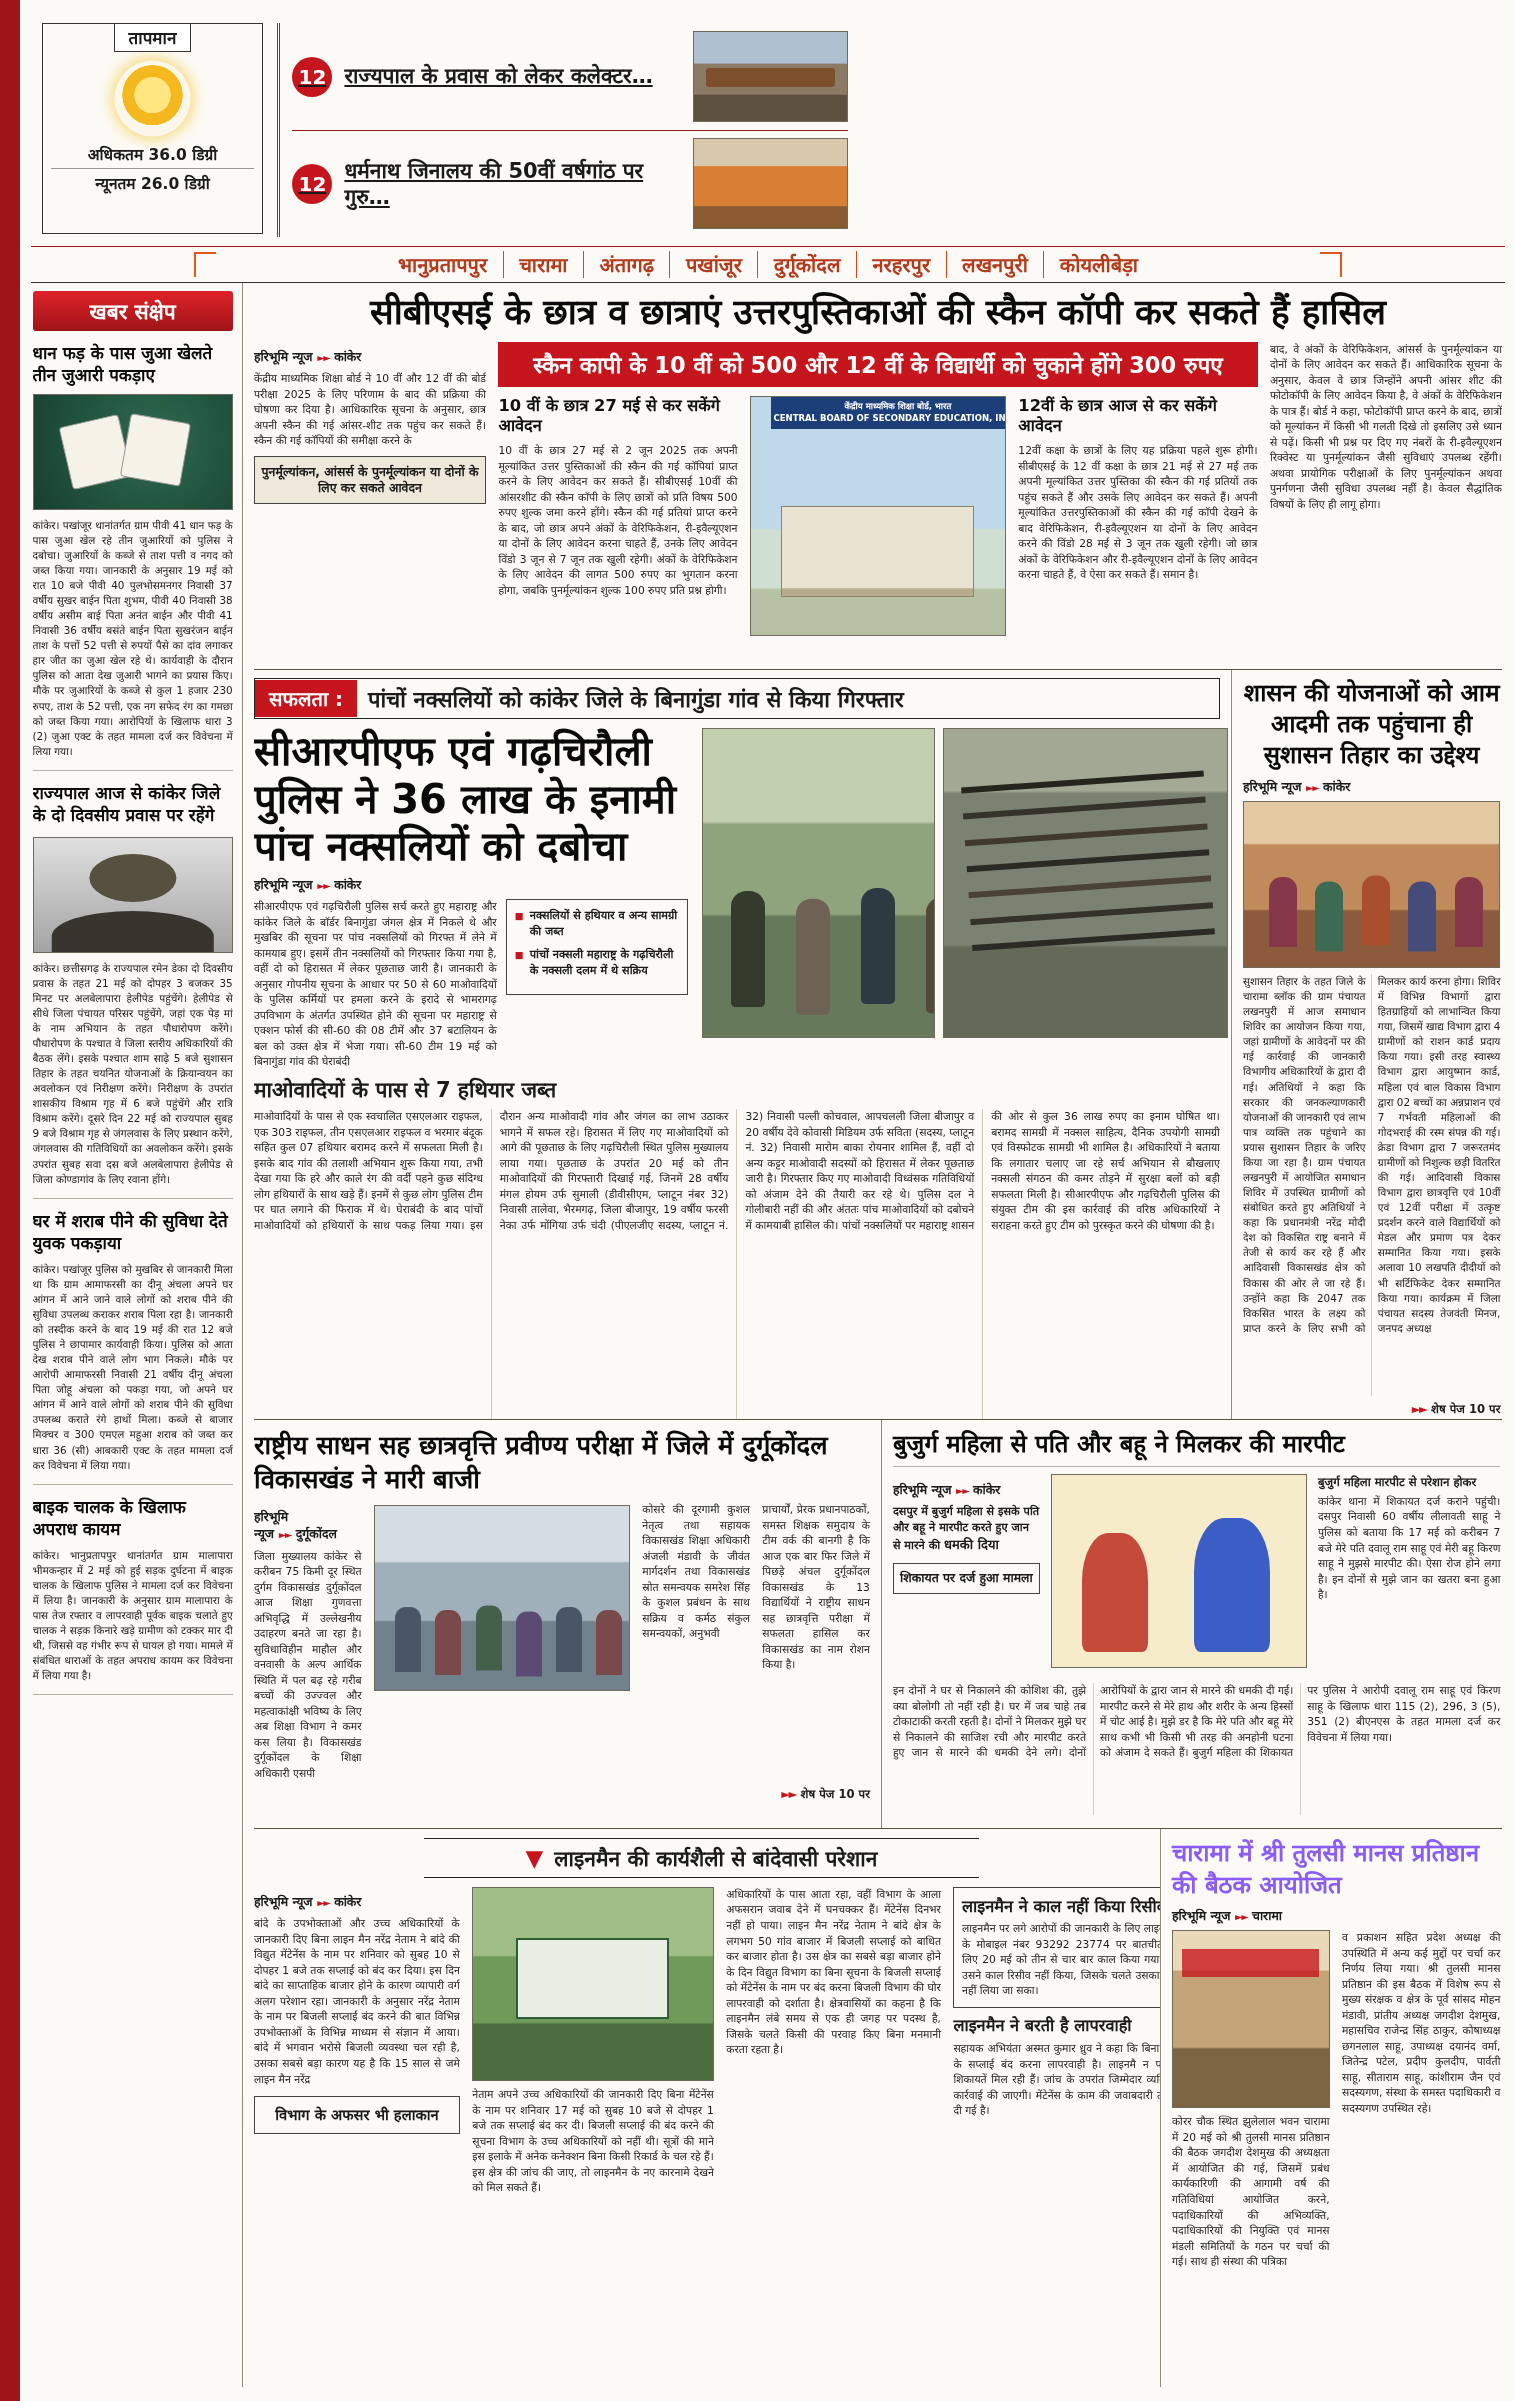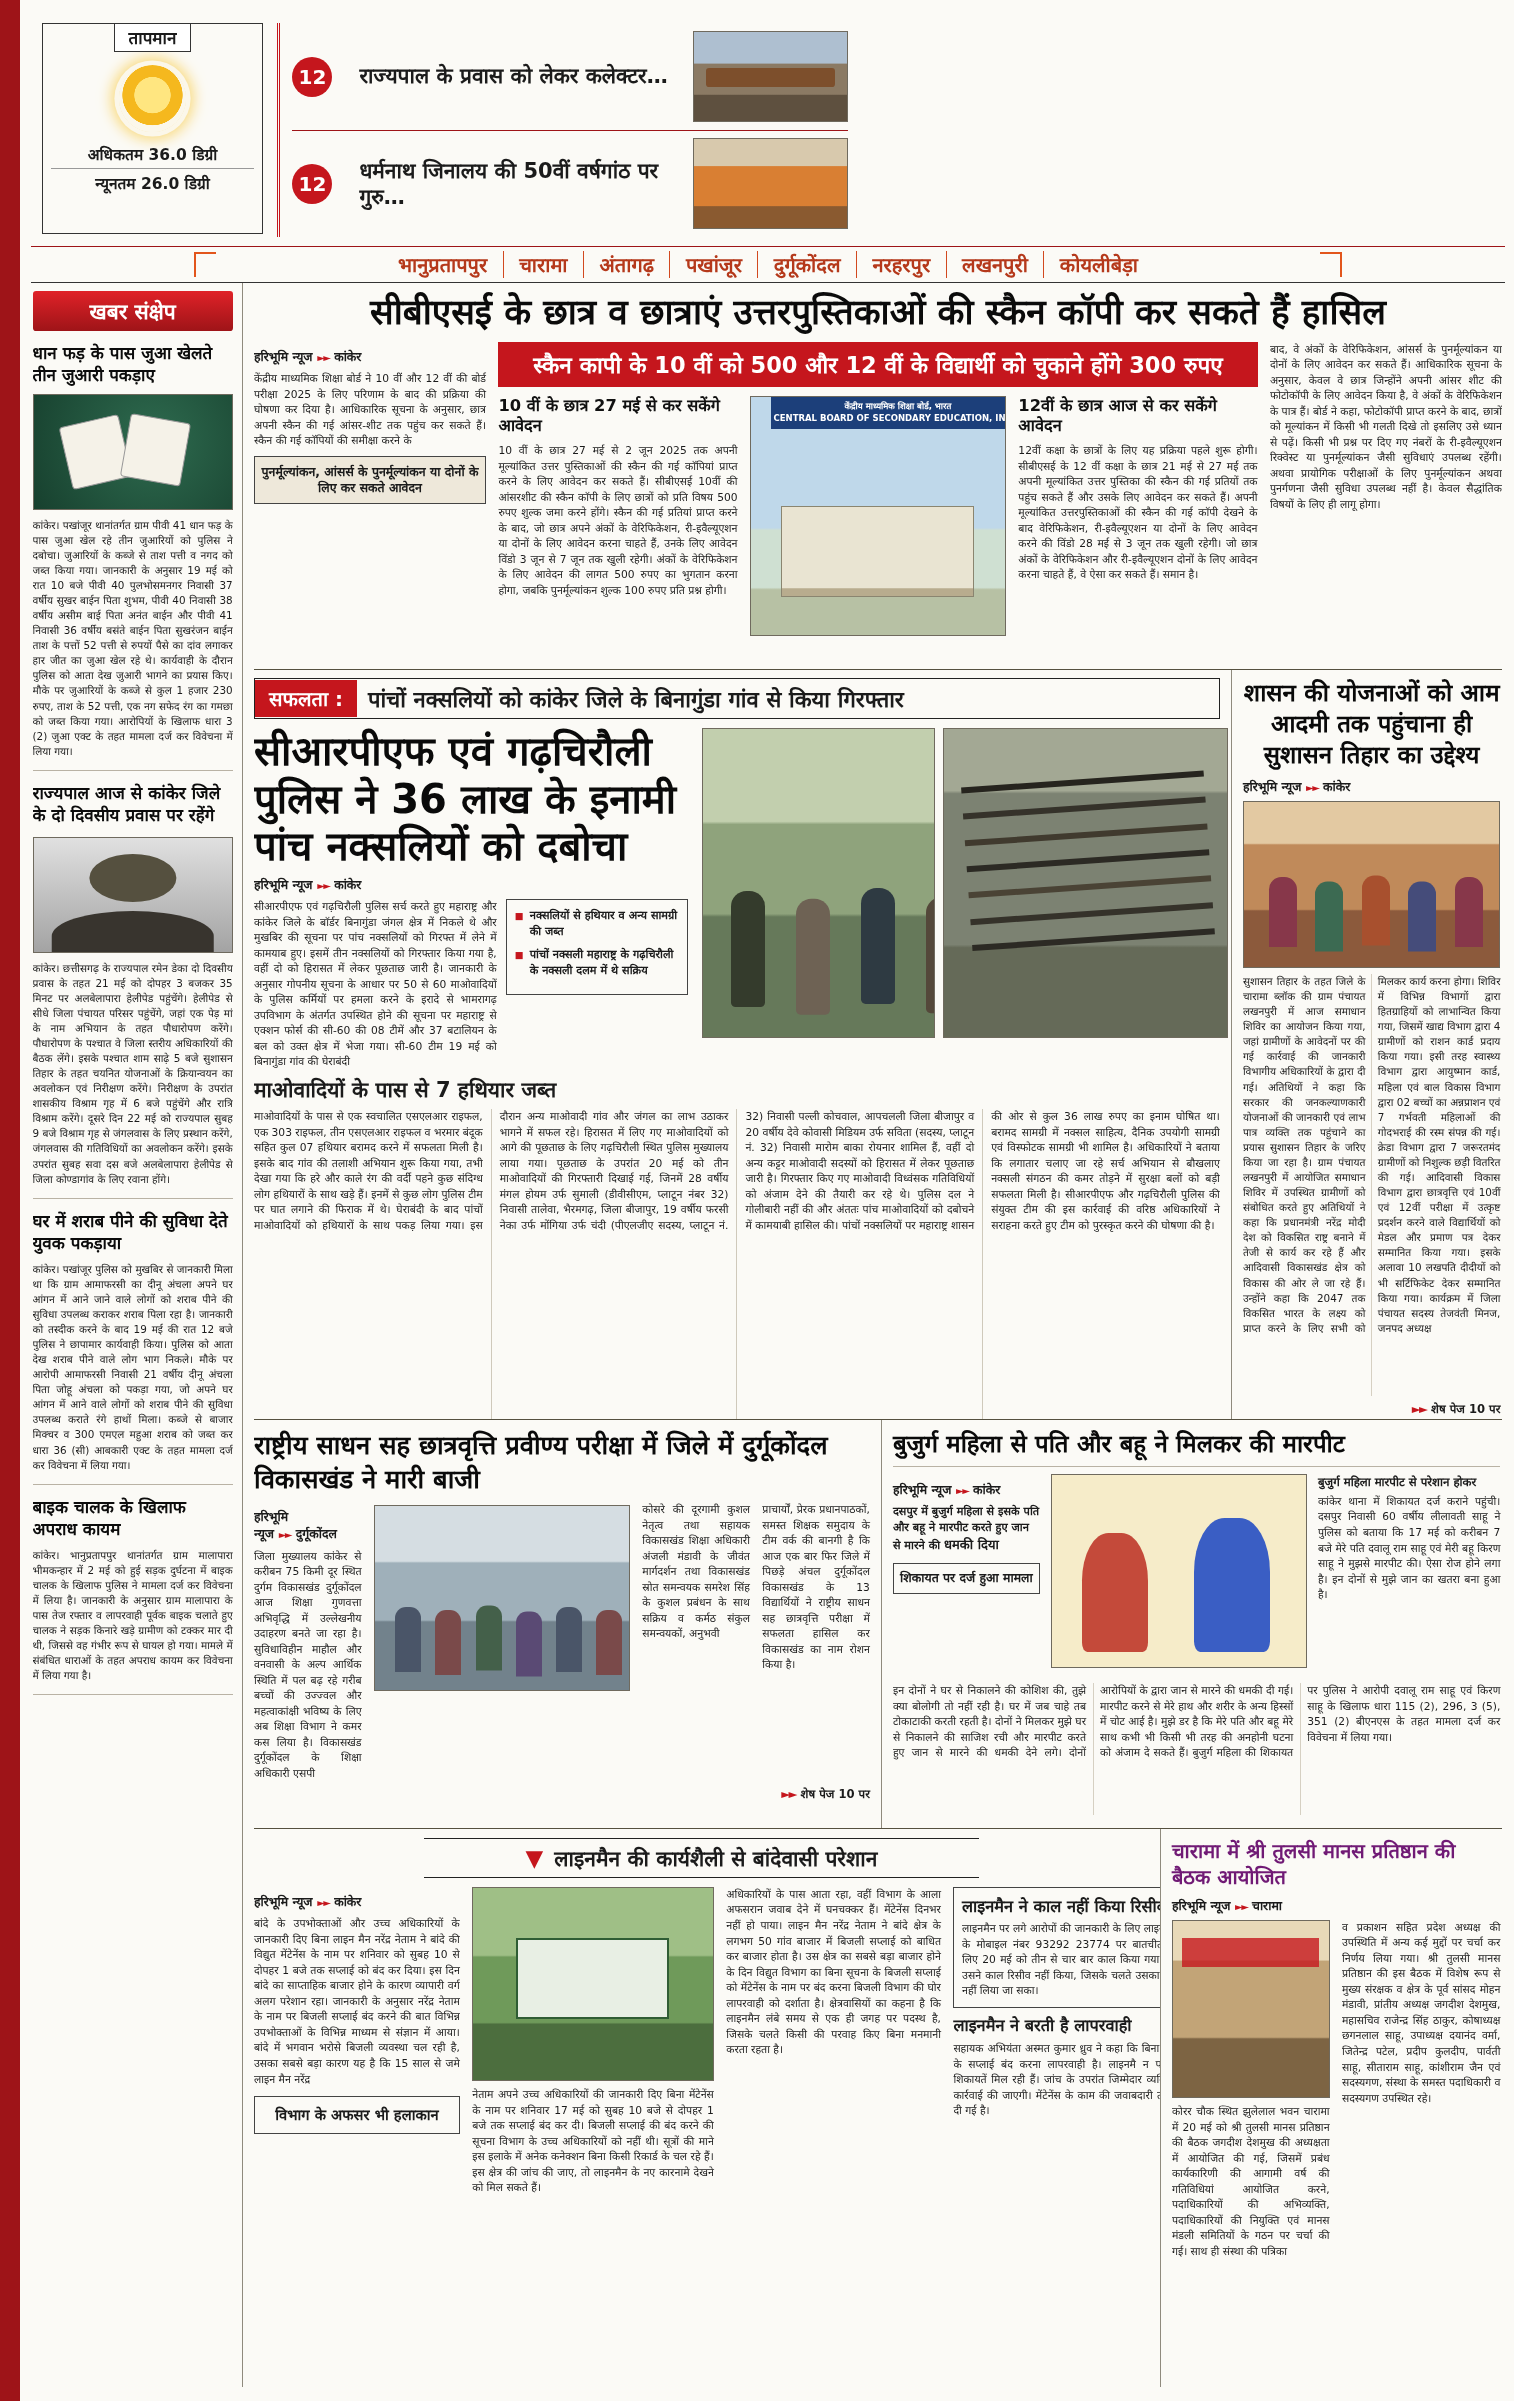--- a/index.html
+++ b/index.html
@@ -21,21 +21,21 @@
   .temp-min { border-top:0.8px solid #999; }
 
   .brand-block { text-align:center; padding-top:3.1px; }
   .brand { color:#c5161d; font-weight:bold; font-size:33px; letter-spacing:0.8px; }
   .paper-title { color:#c5161d; font-weight:bold; font-size:84px; line-height:1.05; letter-spacing:1.5px; }
   .dateline-row { display:flex; align-items:center; gap:12.4px; margin-top:7.7px; }
   .dateline-row::before, .dateline-row::after { content:""; flex:1; border-top:1.5px solid #c5161d; }
   .dateline { font-size:17px; font-weight:bold; color:#222; }
 
   .teasers { border-left:3.1px double #c5161d; padding-left:12.4px; margin:11px 0; }
-  .teaser { display:grid; grid-template-columns:43px 1fr 155px; gap:24px; align-items:center; padding:7.7px 0; }
+  .teaser { display:grid; grid-template-columns:43px 1fr 155px; gap:9px; align-items:center; padding:7.7px 0;text-decoration:underline; }
   .teaser + .teaser { border-top:1.2px solid #9e1418; }
   .page-circle { width:40px; height:40px; border-radius:50%; background:#c5161d; color:#fff; font-weight:bold;
                  font-size:20px; display:flex; align-items:center; justify-content:center; }
   .teaser-text { font-weight:bold; font-size:21px; line-height:1.25; }
   .teaser .photo { height:91px; }
 
   
   .regions { display:flex; justify-content:center; align-items:center; height:37px; border-top:1.5px solid #9e1418;
              border-bottom:1.9px solid #333; position:relative; }
   .regions::before, .regions::after { content:""; position:absolute; top:4.6px; width:20px; height:23px; border:2.3px solid #e2551c; }
@@ -161,21 +161,21 @@
   .lm-kicker .down { color:#c5161d; font-size:23px; }
   .lm-kicker span.t { font-weight:bold; font-size:21px; }
   .lm-head { font-size:40px; font-weight:bold; line-height:1.22; color:#0a0a0a; margin-bottom:7.7px; }
   .lm-row { display:grid; grid-template-columns:23% 27% 24% 26%; gap:12.4px; height:372px; }
   .lm-row .photo { height:194px; margin-bottom:6.2px; }
   .mini-box { border:1.2px solid #444; font-weight:bold; font-size:14.7px; text-align:center; padding:7.7px 4.6px; margin:9.3px 0; line-height:1.35; }
   .call-box { border:1.2px solid #444; padding:7.7px; margin-bottom:7.7px; }
   .call-box h4, .lapse h4 { font-size:16.3px; font-weight:bold; line-height:1.3; margin-bottom:4.6px; }
 
   .tulsi { padding:9.3px 1.5px 0 11px; overflow:hidden; }
-  .tulsi-head { font-size:20px; font-weight:bold; line-height:1.3; color:#701a75; }
+  .tulsi-head { font-size:24px; font-weight:bold; line-height:1.3; color:#8b5cf6; }
   .tulsi-row { display:grid; grid-template-columns:48% 1fr; gap:12.4px; margin-top:4.6px; height:434px; }
   .tulsi-row .photo { height:178px; margin-bottom:6.2px; }
 </style>
 </head>
 <body>
 
 <div class="page">
   <div class="edge-strip"></div>
   <div class="inner">
 

